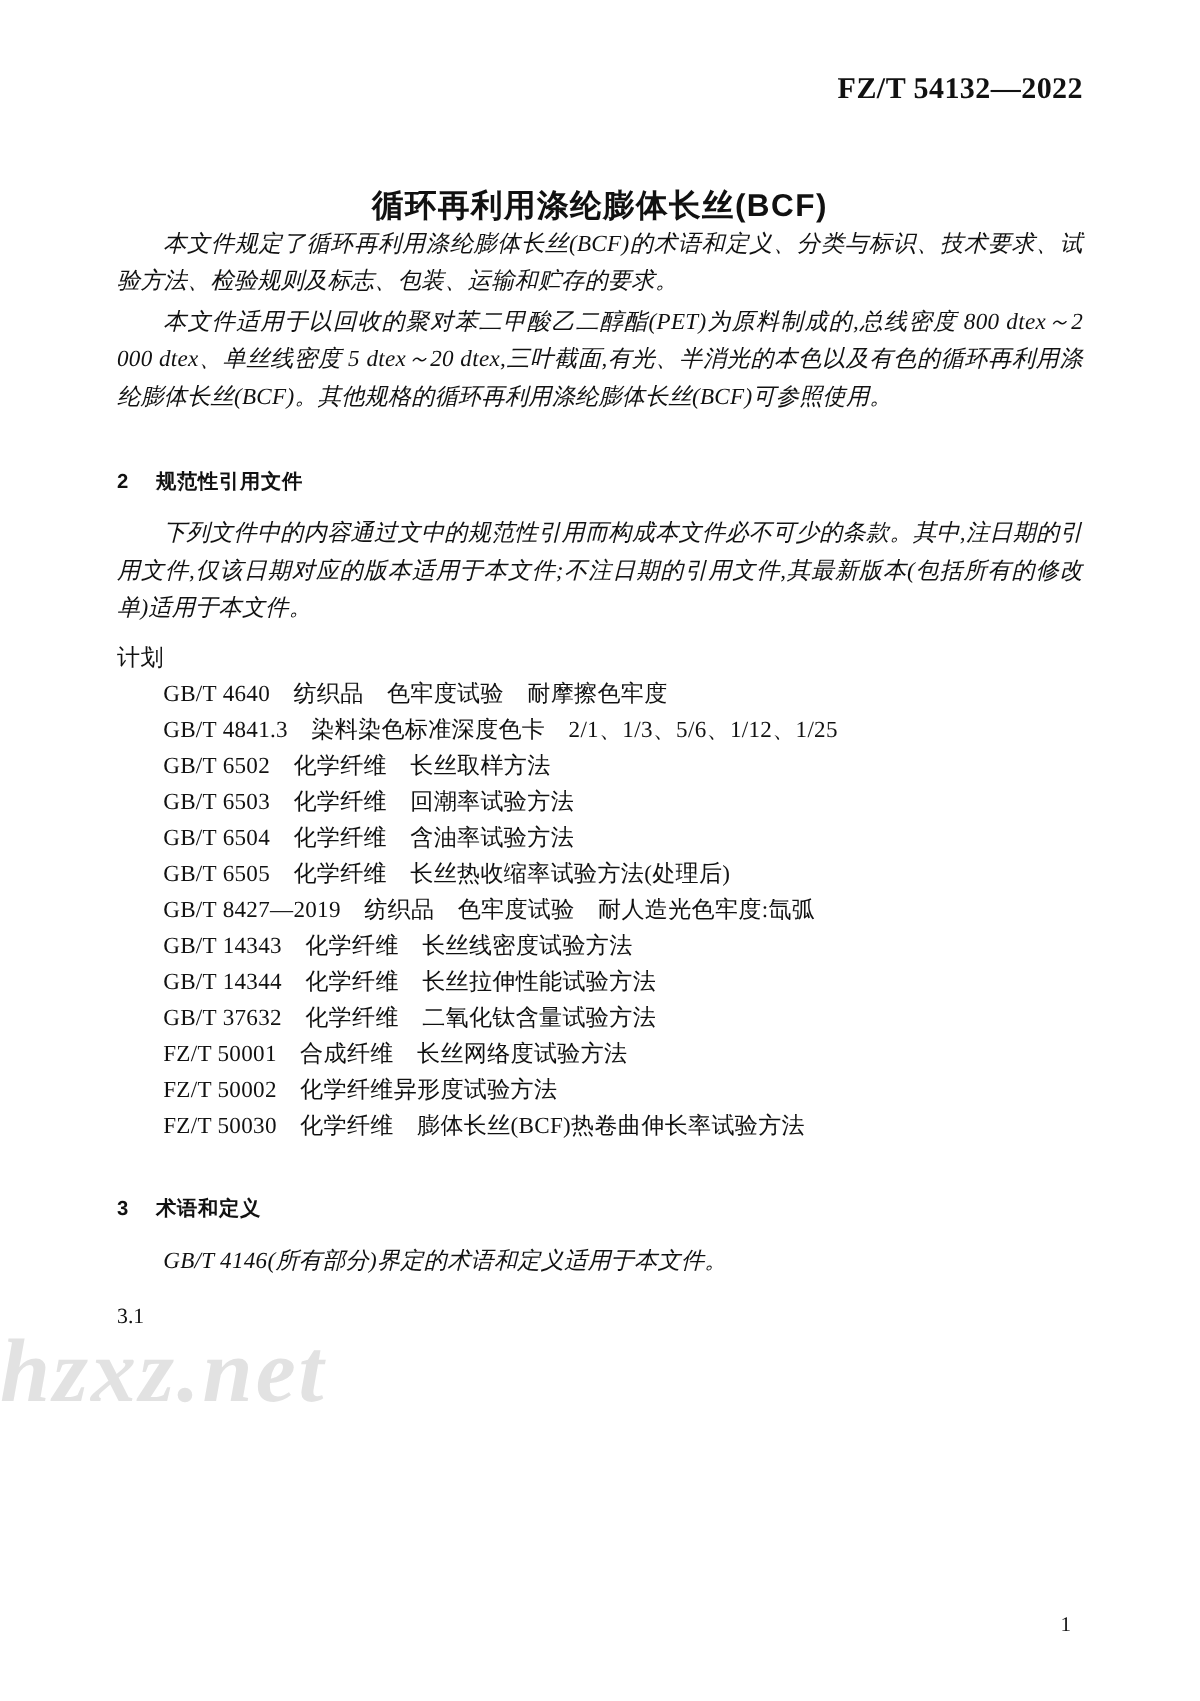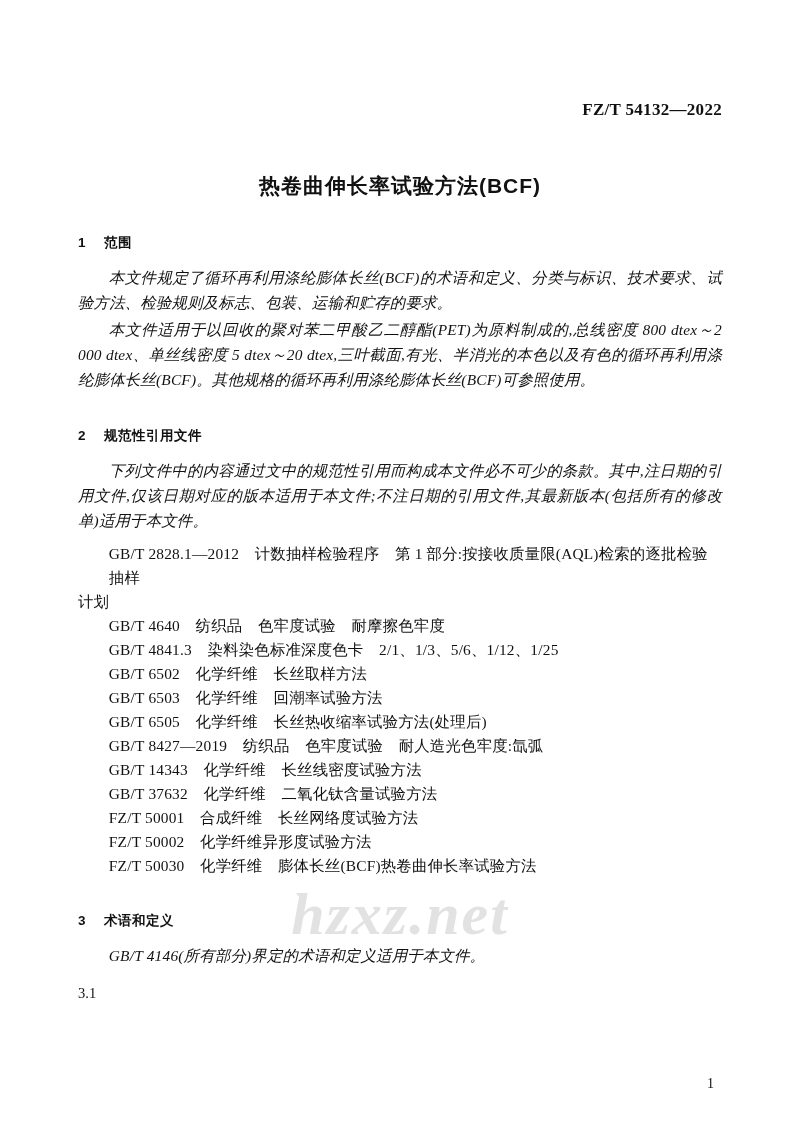--- a/index.html
+++ b/index.html
@@ -14,43 +14,42 @@
     background: #ffffff;
     overflow: hidden;
     font-family: "Liberation Serif", serif;
     color: #111;
   }
   .watermark {
     position: absolute;
     left: 0;
     right: 0;
     top: 880px;
-    text-align: center;
     font-family: "Liberation Serif", serif;
     font-size: 60px;
     font-weight: bold;
     font-style: italic;
     color: rgba(190, 190, 190, 0.45);
     letter-spacing: 2px;
     pointer-events: none;
     user-select: none;
     z-index: 5;
   }
   .content {
     position: relative;
     z-index: 10;
     padding: 0 78px;
   }
   .std-number {
     text-align: right;
     font-family: "Liberation Serif", serif;
     font-weight: bold;
-    font-size: 17px;
+    font-size: 20px;
     letter-spacing: 0.3px;
-    padding-top: 100px;
+    padding-top: 48px;
   }
   .doc-title {
     text-align: center;
     font-family: "Liberation Sans", sans-serif;
     font-weight: bold;
     font-size: 21px;
     letter-spacing: 1px;
     margin-top: 52px;
     margin-bottom: 0;
   }
@@ -110,44 +109,42 @@
 <body>
 
 <div class="page">
 
   <div class="watermark">hzxz.net</div>
 
   <div class="content">
 
     <div class="std-number">FZ/T 54132—2022</div>
 
-    <h1 class="doc-title">热卷曲伸长率试验方法(BCF)</h1>
+    <h1 class="doc-title">循环再利用涤纶膨体长丝(BCF)</h1>
 
-    <div class="section-heading">
-      <span class="num">1</span><span>范围</span>
-    </div>
     <p class="para">本文件规定了循环再利用涤纶膨体长丝(BCF)的术语和定义、分类与标识、技术要求、试验方法、检验规则及标志、包装、运输和贮存的要求。</p>
     <p class="para">本文件适用于以回收的聚对苯二甲酸乙二醇酯(PET)为原料制成的,总线密度 800 dtex～2 000 dtex、单丝线密度 5 dtex～20 dtex,三叶截面,有光、半消光的本色以及有色的循环再利用涤纶膨体长丝(BCF)。其他规格的循环再利用涤纶膨体长丝(BCF)可参照使用。</p>
 
     <div class="section-heading">
       <span class="num">2</span><span>规范性引用文件</span>
     </div>
     <p class="para">下列文件中的内容通过文中的规范性引用而构成本文件必不可少的条款。其中,注日期的引用文件,仅该日期对应的版本适用于本文件;不注日期的引用文件,其最新版本(包括所有的修改单)适用于本文件。</p>
 
     <div class="spacer-sm"></div>
 
-    <p class="ref-line">GB/T 2828.1—2012　计数抽样检验程序　第 1 部分:按接收质量限(AQL)检索的逐批检验抽样</p>
     <p class="ref-line cont">计划</p>
     <p class="ref-line">GB/T 4640　纺织品　色牢度试验　耐摩擦色牢度</p>
     <p class="ref-line">GB/T 4841.3　染料染色标准深度色卡　2/1、1/3、5/6、1/12、1/25</p>
     <p class="ref-line">GB/T 6502　化学纤维　长丝取样方法</p>
     <p class="ref-line">GB/T 6503　化学纤维　回潮率试验方法</p>
+    <p class="ref-line">GB/T 6504　化学纤维　含油率试验方法</p>
     <p class="ref-line">GB/T 6505　化学纤维　长丝热收缩率试验方法(处理后)</p>
     <p class="ref-line">GB/T 8427—2019　纺织品　色牢度试验　耐人造光色牢度:氙弧</p>
     <p class="ref-line">GB/T 14343　化学纤维　长丝线密度试验方法</p>
+    <p class="ref-line">GB/T 14344　化学纤维　长丝拉伸性能试验方法</p>
     <p class="ref-line">GB/T 37632　化学纤维　二氧化钛含量试验方法</p>
     <p class="ref-line">FZ/T 50001　合成纤维　长丝网络度试验方法</p>
     <p class="ref-line">FZ/T 50002　化学纤维异形度试验方法</p>
     <p class="ref-line">FZ/T 50030　化学纤维　膨体长丝(BCF)热卷曲伸长率试验方法</p>
 
     <div class="section-heading">
       <span class="num">3</span><span>术语和定义</span>
     </div>
     <p class="para">GB/T 4146(所有部分)界定的术语和定义适用于本文件。</p>
 

